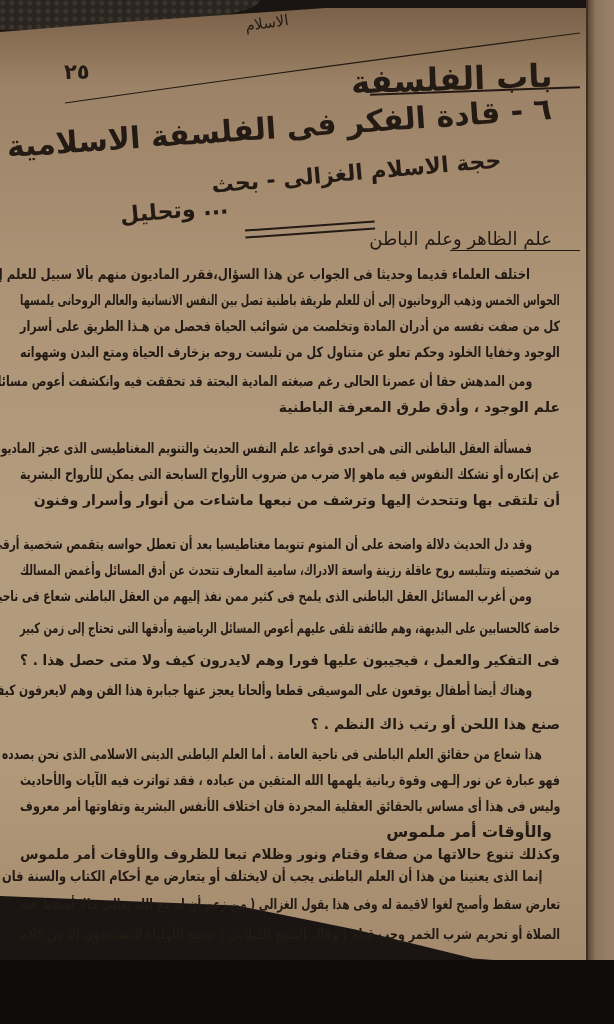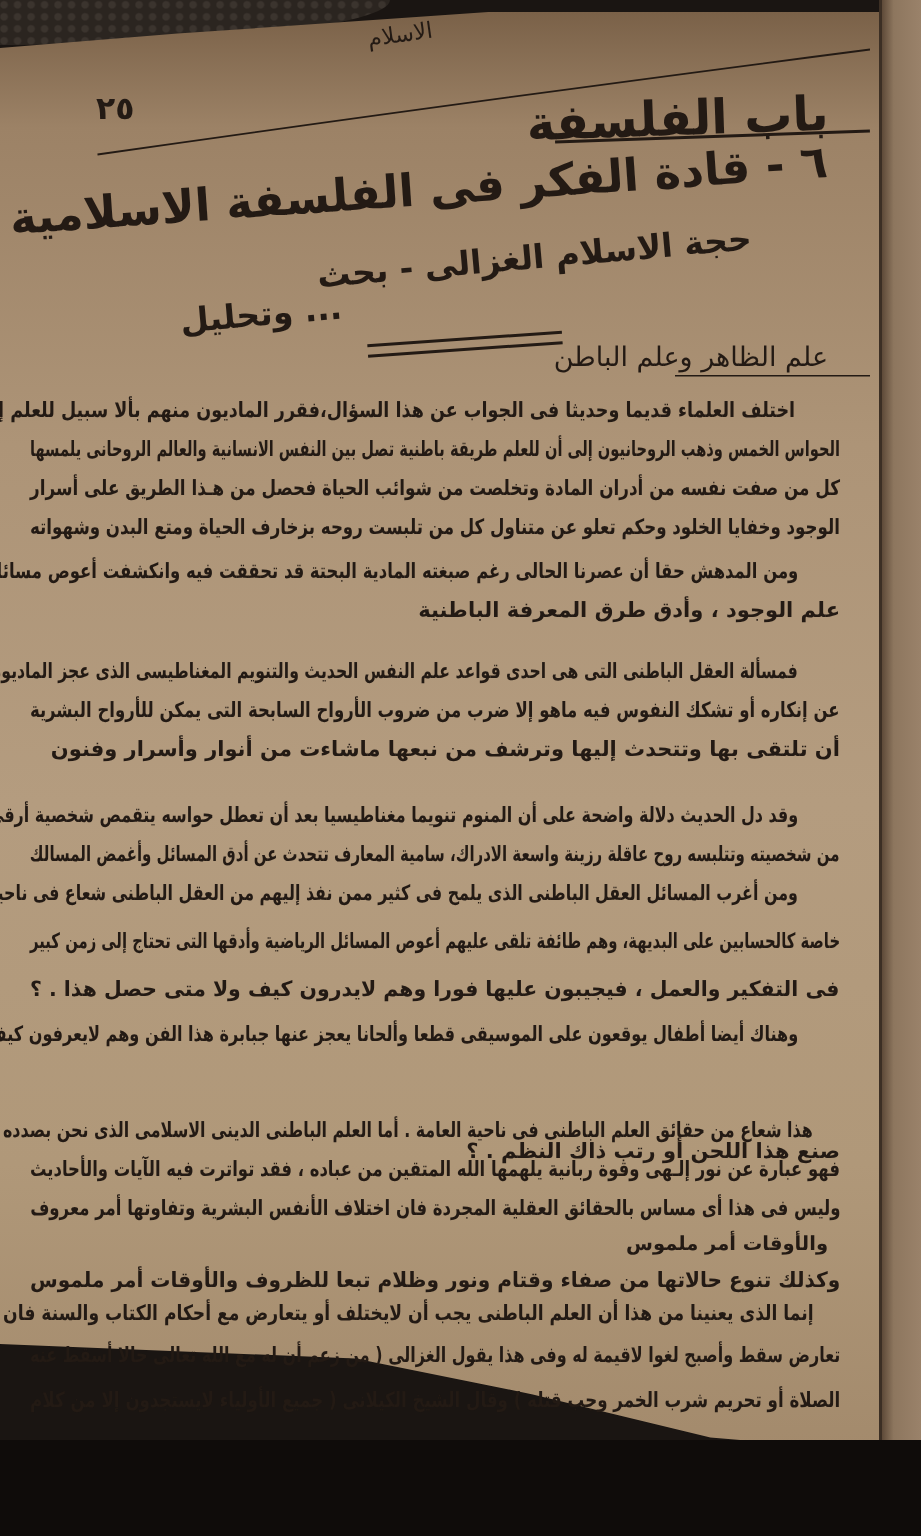--- a/index.html
+++ b/index.html
@@ -73,22 +73,22 @@
   <div class="para-line" style="top:399px;">علم الوجود ، وأدق طرق المعرفة الباطنية</div>
   <div class="para-line" style="top: 440px; right: 60px; transform-origin: right center; transform: scaleX(0.746888);">فمسألة العقل الباطنى التى هى احدى قواعد علم النفس الحديث والتنويم المغناطيسى الذى عجز الماديون</div>
   <div class="para-line" style="top: 466px; transform-origin: right center; transform: scaleX(0.784884);">عن إنكاره أو تشكك النفوس فيه ماهو إلا ضرب من ضروب الأرواح السابحة التى يمكن للأرواح البشرية</div>
   <div class="para-line" style="top:492px;">أن تلتقى بها وتتحدث إليها وترشف من نبعها ماشاءت من أنوار وأسرار وفنون</div>
   <div class="para-line" style="top: 536px; right: 60px; transform-origin: right center; transform: scaleX(0.759494);">وقد دل الحديث دلالة واضحة على أن المنوم تنويما مغناطيسيا بعد أن تعطل حواسه يتقمص شخصية أرقى</div>
   <div class="para-line" style="top: 562px; transform-origin: right center; transform: scaleX(0.712401);">من شخصيته وتتلبسه روح عاقلة رزينة واسعة الادراك، سامية المعارف تتحدث عن أدق المسائل وأغمض المسالك</div>
   <div class="para-line" style="top: 588px; right: 60px; transform-origin: right center; transform: scaleX(0.755245);">ومن أغرب المسائل العقل الباطنى الذى يلمح فى كثير ممن نفذ إليهم من العقل الباطنى شعاع فى ناحية</div>
   <div class="para-line" style="top: 620px; transform-origin: right center; transform: scaleX(0.705882);">خاصة كالحسابين على البديهة، وهم طائفة تلقى عليهم أعوص المسائل الرياضية وأدقها التى تحتاج إلى زمن كبير</div>
   <div class="para-line" style="top: 652px; transform-origin: right center; transform: scaleX(0.972973);">فى التفكير والعمل ، فيجيبون عليها فورا وهم لايدرون كيف ولا متى حصل هذا . ؟</div>
   <div class="para-line" style="top: 682px; right: 60px; transform-origin: right center; transform: scaleX(0.764873);">وهناك أيضا أطفال يوقعون على الموسيقى قطعا وألحانا يعجز عنها جبابرة هذا الفن وهم لايعرفون كيف</div>
-  <div class="para-line" style="top:716px;margin-top:44px;">صنع هذا اللحن أو رتب ذاك النظم . ؟</div>
+  <div class="para-line" style="top:716px;">صنع هذا اللحن أو رتب ذاك النظم . ؟</div>
   <div class="para-line" style="top: 746px; right: 50px; transform-origin: right center; transform: scaleX(0.756303);">هذا شعاع من حقائق العلم الباطنى فى ناحية العامة . أما العلم الباطنى الدينى الاسلامى الذى نحن بصدده</div>
   <div class="para-line" style="top: 772px; transform-origin: right center; transform: scaleX(0.781476);">فهو عبارة عن نور إلـهى وقوة ربانية يلهمها الله المتقين من عباده ، فقد تواترت فيه الآيات والأحاديث</div>
   <div class="para-line" style="top: 798px; transform-origin: right center; transform: scaleX(0.787172);">وليس فى هذا أى مساس بالحقائق العقلية المجردة فان اختلاف الأنفس البشرية وتفاوتها أمر معروف</div>
-  <div class="para-line" style="top:822px; right:40px; font-size:13px;">والأوقات أمر ملموس</div>
+  <div class="para-line" style="top:822px; right:40px; font-size:16px;">والأوقات أمر ملموس</div>
   <div class="para-line" style="top: 846px; transform-origin: right center; transform: scaleX(0.957447);">وكذلك تنوع حالاتها من صفاء وقتام ونور وظلام تبعا للظروف والأوقات أمر ملموس</div>
   <div class="para-line" style="top: 868px; right: 50px; transform-origin: right center; transform: scaleX(0.81571);">إنما الذى يعنينا من هذا أن العلم الباطنى يجب أن لايختلف أو يتعارض مع أحكام الكتاب والسنة فان</div>
   <div class="para-line" style="top: 896px; transform-origin: right center; transform: scaleX(0.760563);">تعارض سقط وأصبح لغوا لاقيمة له وفى هذا يقول الغزالى ( من زعم أن له مع الله تعالى حالا أسقط عنه</div>
   <div class="para-line" style="top: 926px; transform-origin: right center; transform: scaleX(0.792952);">الصلاة أو تحريم شرب الخمر وجب قتله ) وقال الشيخ الكيلانى ( جميع الأولياء لايستجدون إلا من كلام</div>
 </div>
 
 </body></html>

